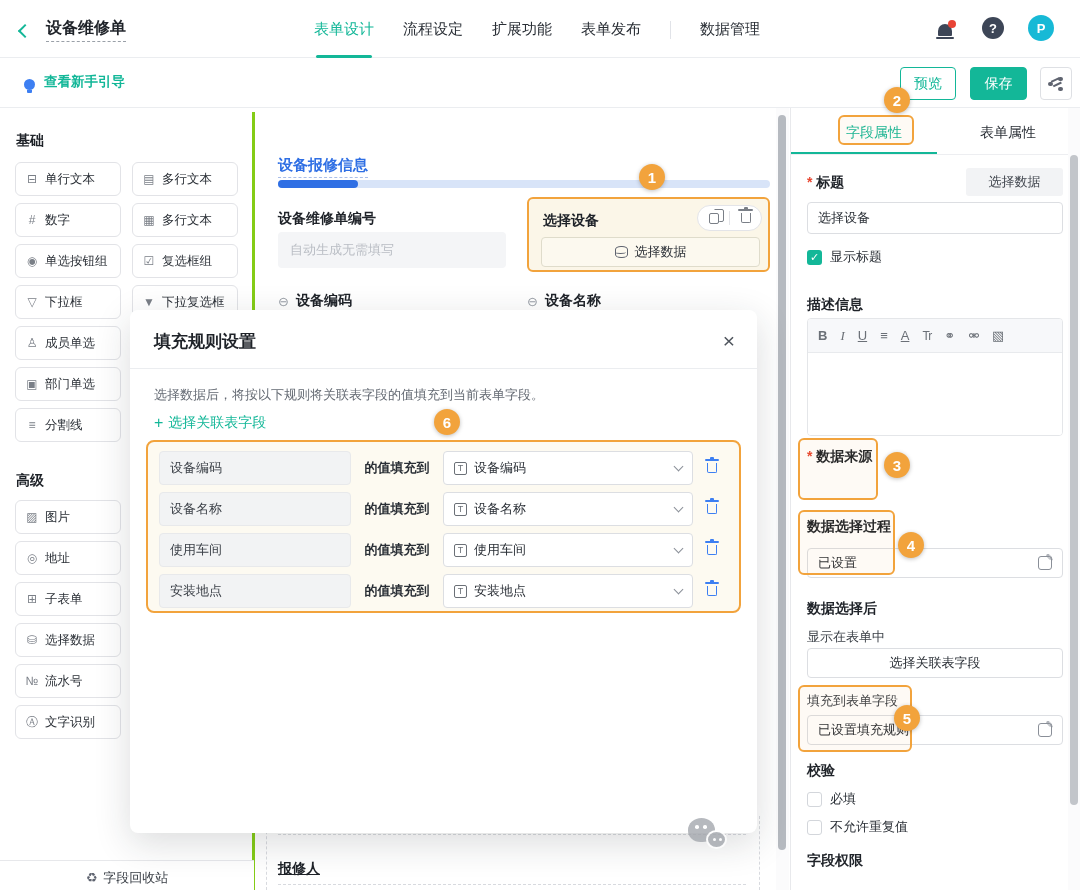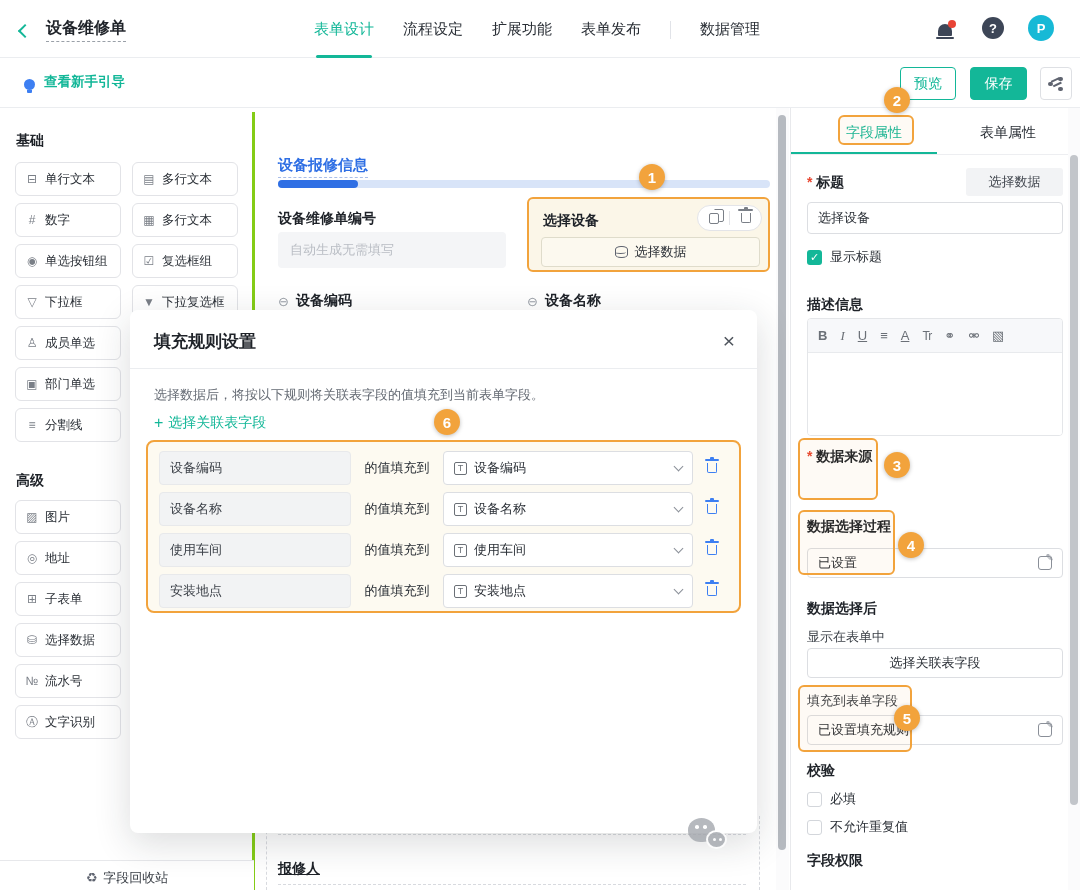--- a/index.html
+++ b/index.html
@@ -102,21 +102,21 @@
 
   
   .modal{position:absolute;left:130px;top:310px;width:627px;height:523px;background:#fff;border-radius:8px;box-shadow:0 10px 36px rgba(31,35,41,.16);z-index:50;}
   .modal-title{font-size:17px;font-weight:bold;color:var(--dark);}
   .modal-close{font-size:21px;color:#4E545C;cursor:pointer;line-height:1;}
   .modal-desc{font-size:13px;color:#646A73;}
   .add-link{display:flex;align-items:center;gap:5px;color:var(--accent);font-size:14px;cursor:pointer;}
   .rules-box{position:absolute;left:16px;top:130px;width:595px;height:173px;border:2px solid var(--orange);border-radius:8px;background:#FDFAF1;padding:9px 11px;}
   .rule-row{display:flex;align-items:center;height:34px;margin-bottom:7px;}
   .rule-src{display:flex;align-items:center;width:192px;height:34px;background:#F2F3F4;border:1px solid #E8E9EB;border-radius:4px;padding:0 10px;font-size:13px;color:#3C4148;}
-  .rule-conn{width:92px;text-align:center;font-size:13px;color:#2A2F36;}
+  .rule-conn{width:92px;text-align:center;font-size:13px;color:#2A2F36;font-weight:bold;}
   .rule-sel{display:flex;align-items:center;gap:7px;width:250px;height:34px;background:#fff;border:1px solid #DCDEE2;border-radius:4px;padding:0 10px;font-size:13px;color:#2A2F36;cursor:pointer;}
   .ticon{display:inline-flex;align-items:center;justify-content:center;width:13px;height:13px;border:1.2px solid #6B7077;border-radius:2px;font-size:9px;color:#6B7077;flex:0 0 auto;}
   .chev-down{width:7px;height:7px;border-right:1.6px solid #8A8F98;border-bottom:1.6px solid #8A8F98;transform:rotate(45deg);margin-left:auto;margin-top:-3px;}
   .rule-del{margin-left:14px;color:var(--linkblue);cursor:pointer;display:flex;align-items:center;}
   .modal-footer{position:absolute;left:0;top:475px;width:627px;height:48px;border-top:1px solid #EBEDF0;display:flex;align-items:center;padding:0 16px;}
   .help-link{color:var(--accent);font-size:14px;text-decoration:underline;cursor:pointer;}
 
   
   .num-badge{position:absolute;width:26px;height:26px;border-radius:50%;background:var(--orange);color:#fff;font-size:15px;font-weight:bold;display:flex;align-items:center;justify-content:center;box-shadow:0 1px 4px rgba(0,0,0,.25);z-index:90;}
 

